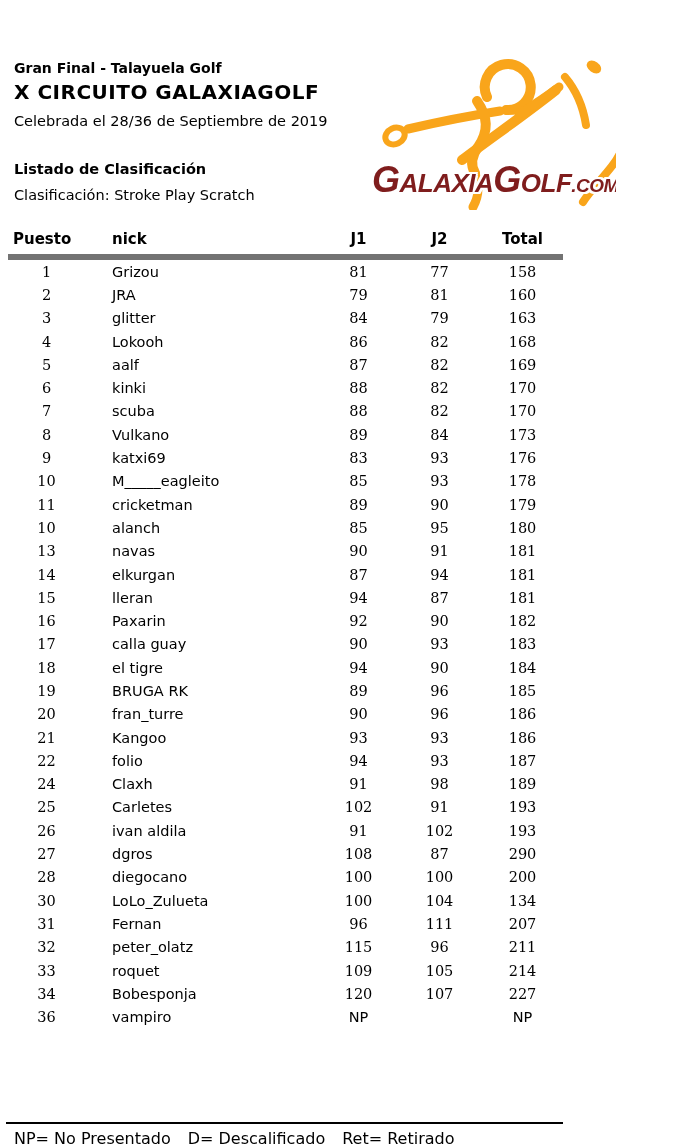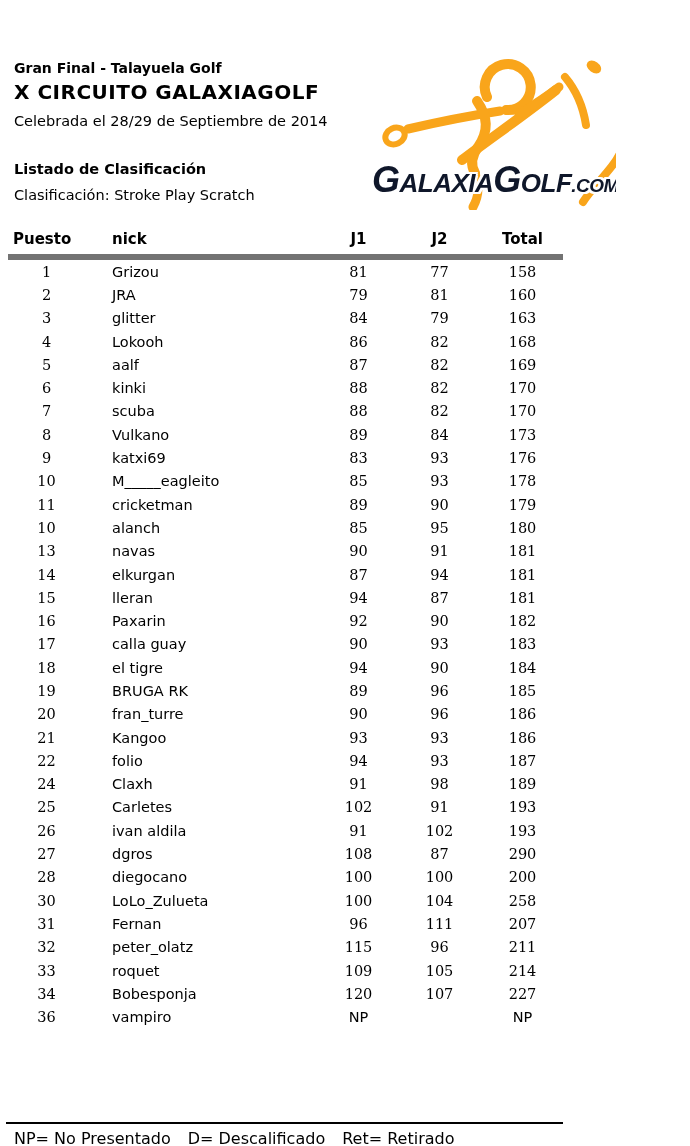--- a/index.html
+++ b/index.html
@@ -54,21 +54,21 @@
   .legend { position:absolute; top:1105px; left:14px; font-size:16px; white-space:nowrap; }
   .legend span { margin-right:17px; }
 </style>
 </head>
 <body>
 
 <div class="doc">
 
   <div class="hline event-line">Gran Final - Talayuela Golf</div>
   <h1 class="hline page-title">X CIRCUITO GALAXIAGOLF</h1>
-  <div class="hline date-line">Celebrada el 28/29 de Septiembre de 2014</div>
+  <div class="hline date-line">Celebrada el 28/36 de Septiembre de 2019</div>
   <div class="hline listing-label">Listado de Clasificación</div>
   <div class="hline classification-line">Clasificación: Stroke Play Scratch</div>
 
   <div class="logo">
     <svg width="300" height="180" viewBox="0 0 300 180" aria-hidden="true">
 
       <path d="M 111 67 A 23 23 0 1 1 130 80" stroke-width="10" stroke-linecap="round"></path>
 
       <path d="M 32 99 C 62 92, 92 86, 124 81" stroke-width="9" stroke-linecap="round"></path>
 
@@ -81,21 +81,21 @@
       <path d="M 189 47 C 200 60, 207 76, 210 95" stroke-width="8" stroke-linecap="round"></path>
 
       <ellipse class="blob" cx="218" cy="37" rx="8" ry="5.5" transform="rotate(35 218 37)"></ellipse>
 
       <path d="M 246 83 C 253 103, 248 121, 236 136 C 226 149, 214 161, 207 172" stroke-width="8" stroke-linecap="round"></path>
 
       <path d="M 101 71 C 112 87, 113 101, 102 117 C 94 128, 95 136, 99 143" stroke-width="10" stroke-linecap="round"></path>
 
       <path d="M 99 143 C 104 156, 103 166, 97 177" stroke-width="9" stroke-linecap="round"></path>
     </svg>
-    <div class="wordmark" style="color: #0f172a;"><span class="bigG">G</span><span class="seg">ALAXIA</span><span class="bigG">G</span><span class="seg">OLF</span><span class="tld">.COM</span></div>
+    <div class="wordmark" style="color: #7f1d1d;"><span class="bigG">G</span><span class="seg">ALAXIA</span><span class="bigG">G</span><span class="seg">OLF</span><span class="tld">.COM</span></div>
   </div>
 
   <table class="classification">
     <colgroup>
       <col style="width:77px">
         <col style="width:235px">
         <col style="width:77px">
         <col style="width:85px">
         <col style="width:81px">
     </colgroup>
@@ -325,21 +325,21 @@
     <td class="c-score num">100</td>
     <td class="c-score num">200</td>
   </tr>
 
 
   <tr>
     <td class="c-puesto num">30</td>
     <td class="c-nick">LoLo_Zulueta</td>
     <td class="c-score num">100</td>
     <td class="c-score num">104</td>
-    <td class="c-score num">258</td>
+    <td class="c-score num">134</td>
   </tr>
 
   <tr>
     <td class="c-puesto num">31</td>
     <td class="c-nick">Fernan</td>
     <td class="c-score num">96</td>
     <td class="c-score num">111</td>
     <td class="c-score num">207</td>
   </tr>
 

